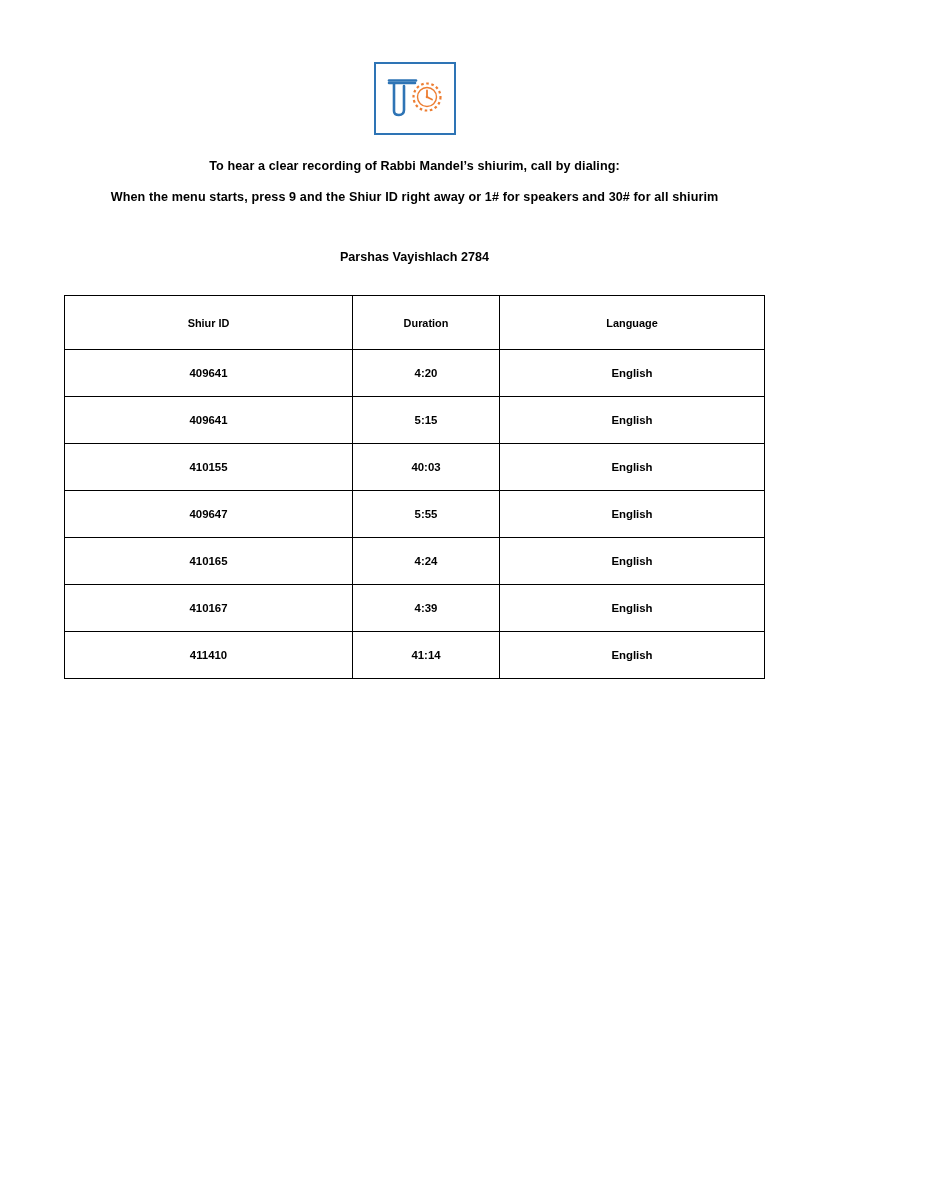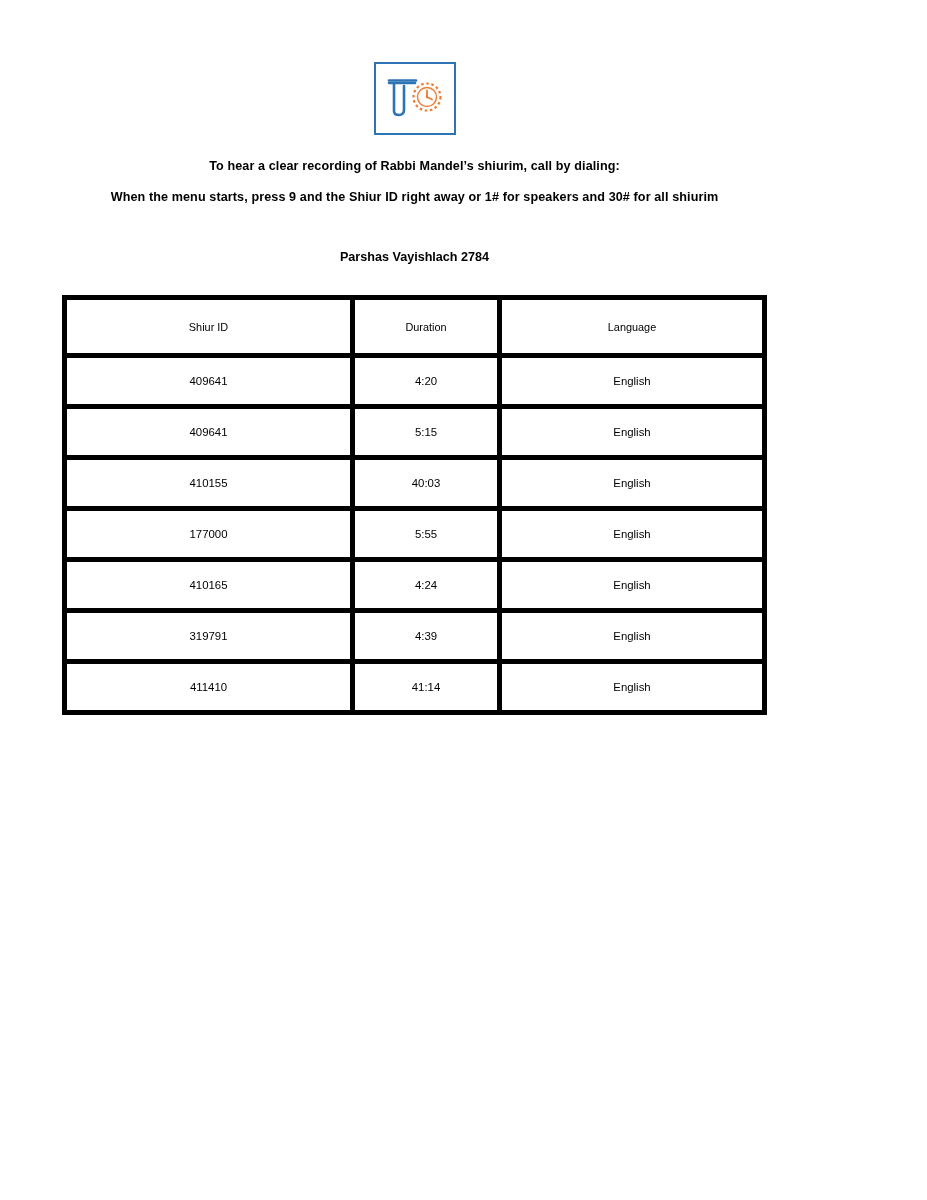--- a/index.html
+++ b/index.html
@@ -67,24 +67,24 @@
     display: flex;
     justify-content: center;
   }
   table.shiur-table {
     border-collapse: collapse;
     width: 700px;
     table-layout: fixed;
   }
   table.shiur-table td,
   table.shiur-table th {
-    border: 5px solid #000000;
+    border: 1px solid #000000;
     text-align: center;
     font-size: 11.4px;
-    font-weight: normal;
+    font-weight: bold;
     padding: 0;
     vertical-align: middle;
   }
   table.shiur-table th {
     height: 53px;
     font-size: 10.9px;
   }
   table.shiur-table td {
     height: 46px;
   }
@@ -145,31 +145,31 @@
           <td>409641</td>
           <td>5:15</td>
           <td>English</td>
         </tr>
         <tr>
           <td>410155</td>
           <td>40:03</td>
           <td>English</td>
         </tr>
         <tr>
-          <td>177000</td>
+          <td>409647</td>
           <td>5:55</td>
           <td>English</td>
         </tr>
         <tr>
           <td>410165</td>
           <td>4:24</td>
           <td>English</td>
         </tr>
         <tr>
-          <td>319791</td>
+          <td>410167</td>
           <td>4:39</td>
           <td>English</td>
         </tr>
         <tr>
           <td>411410</td>
           <td>41:14</td>
           <td>English</td>
         </tr>
       </tbody>
     </table>

